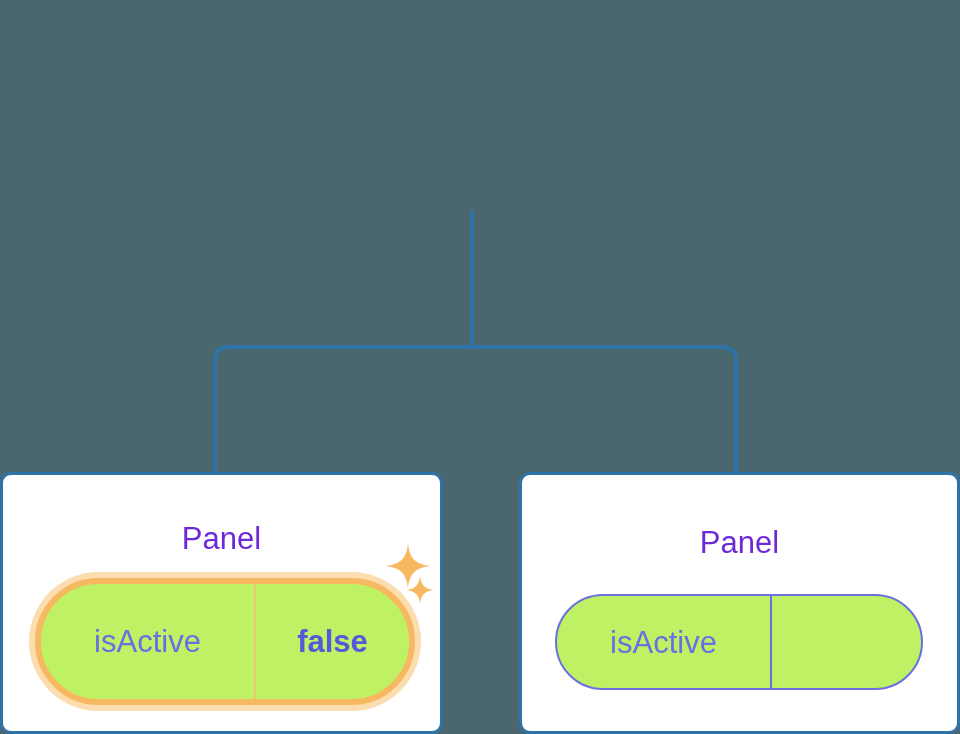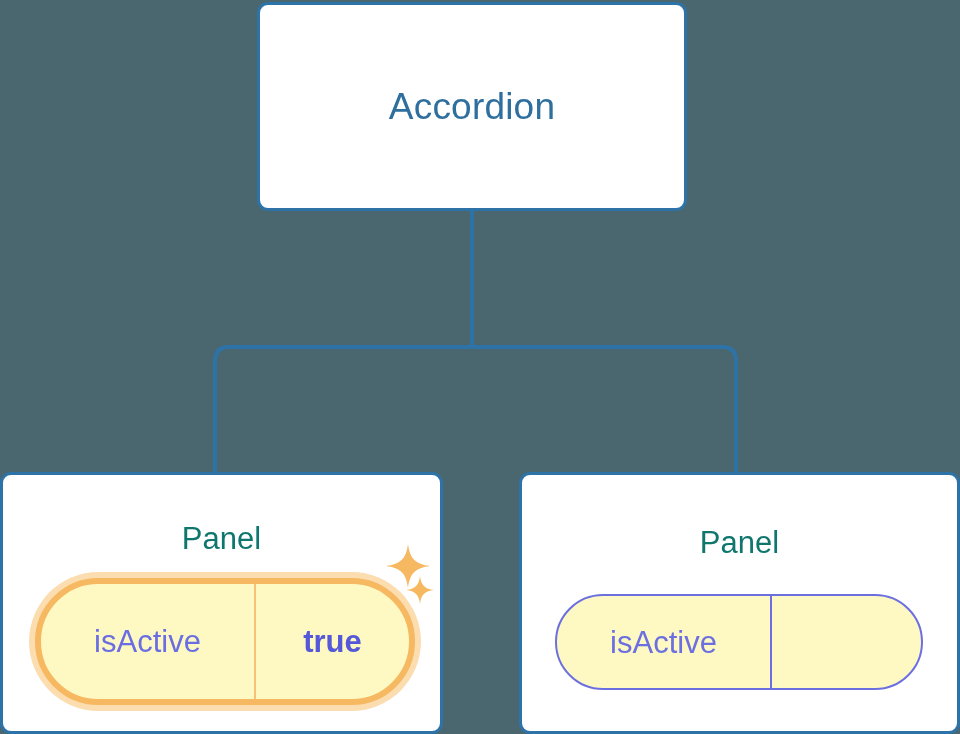--- a/index.html
+++ b/index.html
@@ -74,36 +74,36 @@
     width: 441px;
     height: 262px;
     border-radius: 11px;
   }
 
   .panel-title {
     position: absolute;
     left: 0;
     right: 0;
     text-align: center;
-    color: #0f766e;
+    color: #6d28d9;
     font-size: 31px;
     font-weight: 400;
     line-height: 1;
     white-space: nowrap;
   }
   .card-panel-left .panel-title { top: 48px; }
   .card-panel-right .panel-title { top: 52px; }
 
   
   .pill {
     position: absolute;
     display: flex;
     align-items: stretch;
     box-sizing: border-box;
-    background: #fef9c3;
+    background: #bef264;
   }
 
   .pill-cell {
     display: flex;
     align-items: center;
     justify-content: center;
     box-sizing: border-box;
     white-space: nowrap;
   }
 
@@ -180,34 +180,31 @@
 
   <svg id="connectors" viewBox="0 0 960 734" width="960" height="734" fill="none">
 
     <path d="M 472 211 L 472 347" stroke="#2e73a8" stroke-width="4" fill="none"></path>
 
     <path d="M 215 472 L 215 361 Q 215 347 229 347 L 472 347" stroke="#2e73a8" stroke-width="4" fill="none" stroke-linecap="butt"></path>
 
     <path d="M 472 347 L 722 347 Q 736 347 736 361 L 736 472" stroke="#2e73a8" stroke-width="4" fill="none" stroke-linecap="butt"></path>
   </svg>
 
-  <div class="node-card card-accordion">
-    <div class="card-title">Accordion</div>
-  </div>
 
   <div class="node-card card-panel-left">
     <div class="panel-title">Panel</div>
   </div>
 
   <div class="pill pill-highlight">
     <div class="pill-cell pill-key">
       <span class="pill-key-text-hi">isActive</span>
     </div>
     <div class="pill-cell pill-val">
-      <span class="pill-val-text-hi">true</span>
+      <span class="pill-val-text-hi">false</span>
     </div>
   </div>
 
   <svg class="sparkle sparkle-big" viewBox="0 0 100 100">
     <path d="M50 0 C54 33 67 46 100 50 C67 54 54 67 50 100 C46 67 33 54 0 50 C33 46 46 33 50 0 Z" fill="#f6b860"></path>
   </svg>
   <svg class="sparkle sparkle-small" viewBox="0 0 100 100">
     <path d="M50 0 C54 33 67 46 100 50 C67 54 54 67 50 100 C46 67 33 54 0 50 C33 46 46 33 50 0 Z" fill="#f6b860"></path>
   </svg>
 

